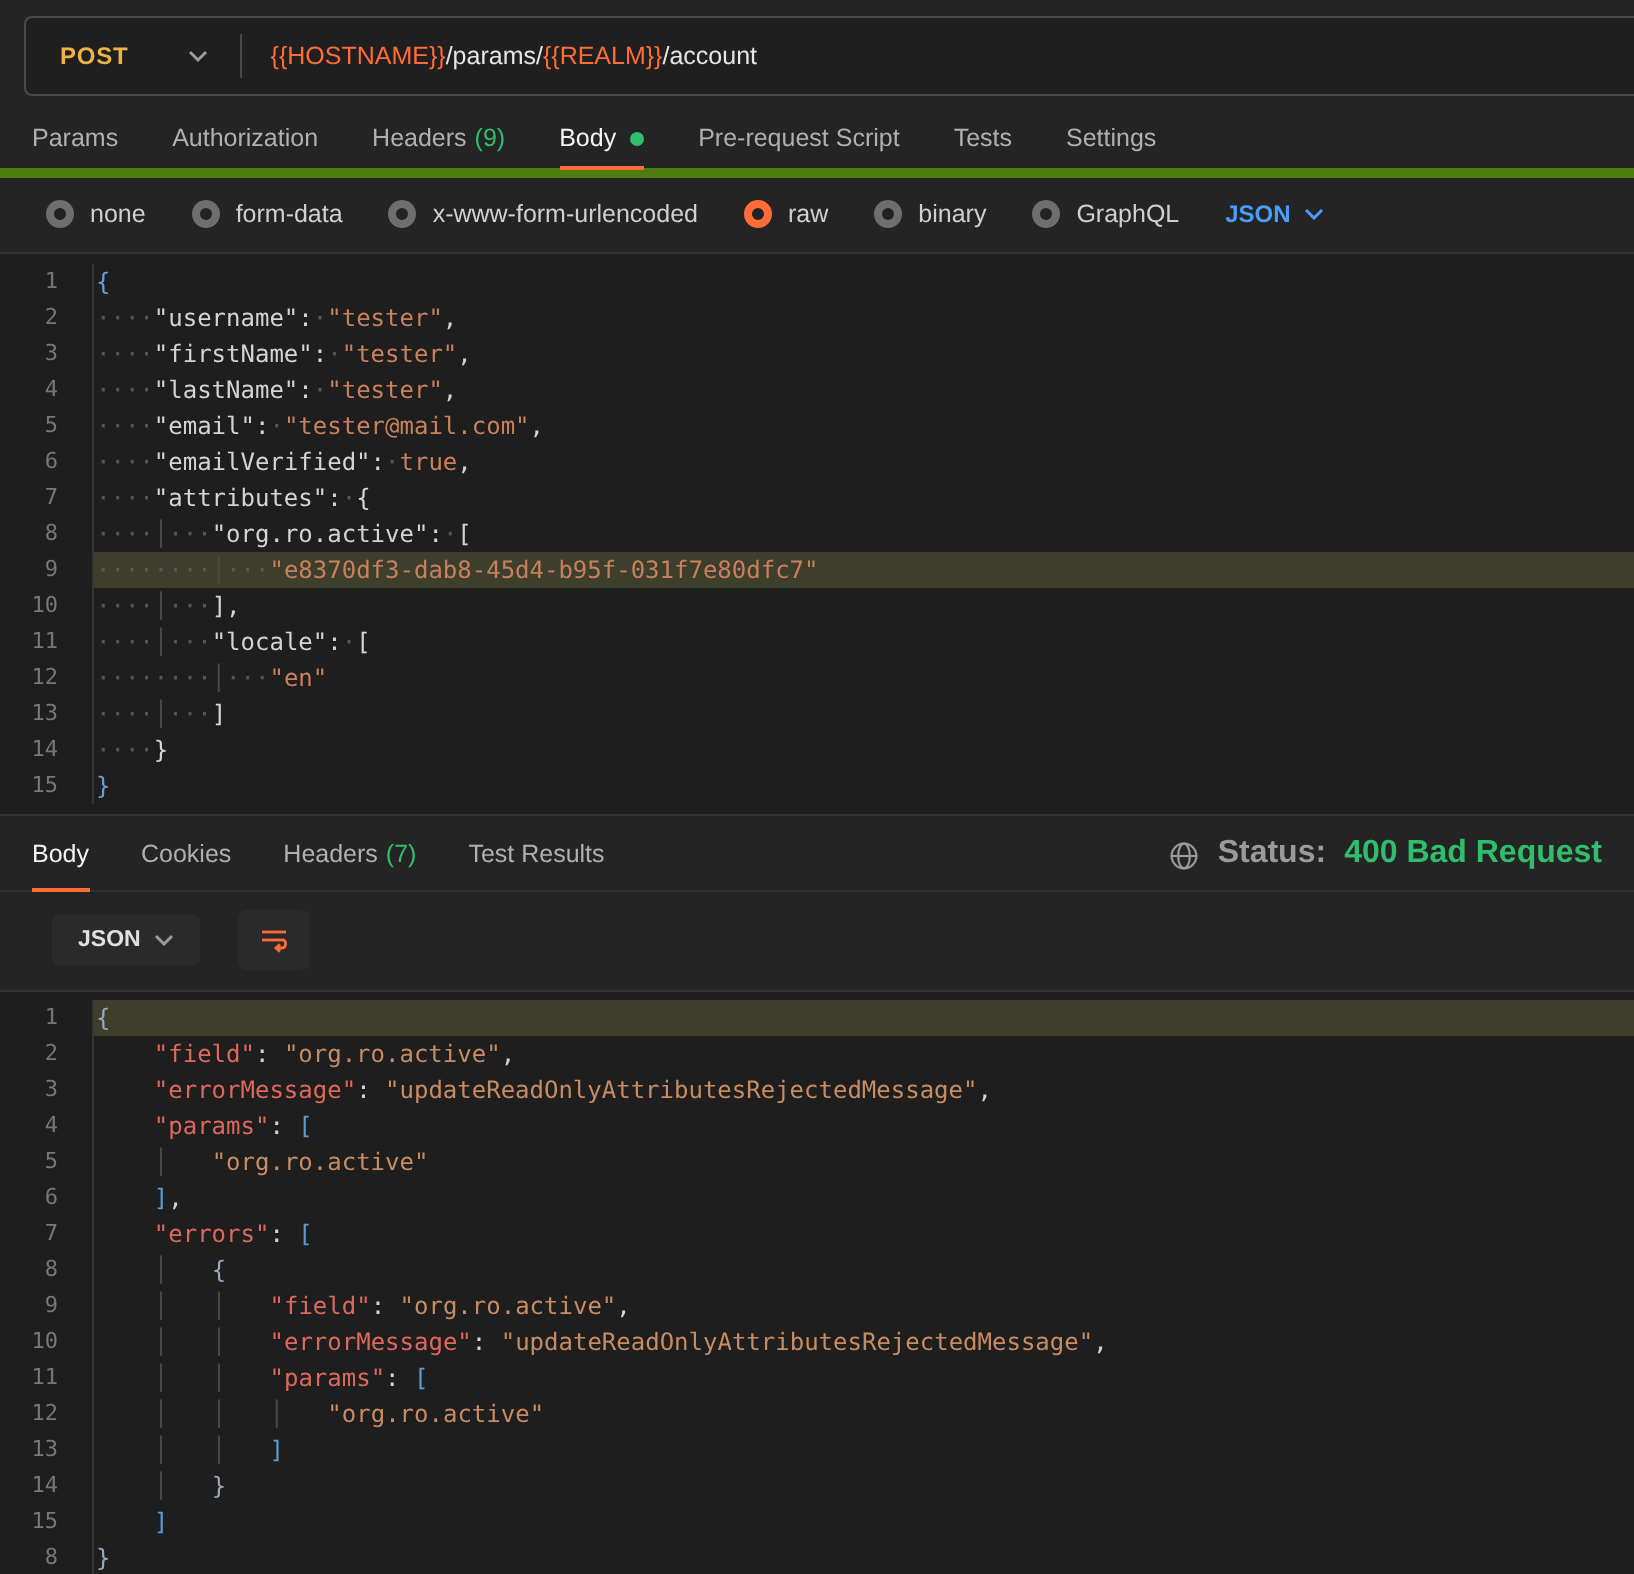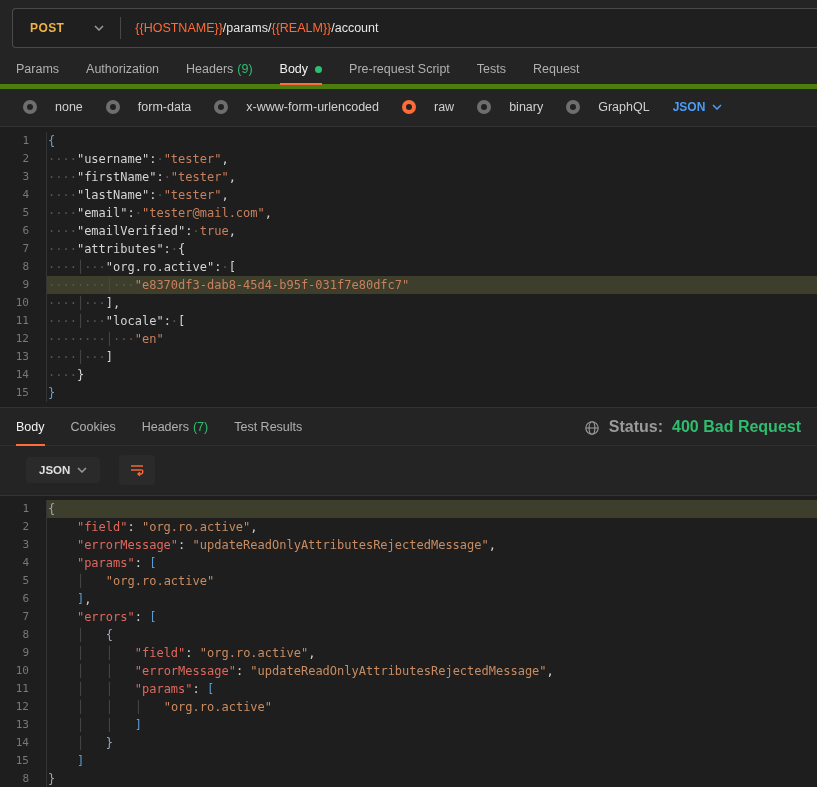--- a/index.html
+++ b/index.html
@@ -30,21 +30,21 @@
           font-size:12.5px;color:var(--muted);}
   .req-tabs{height:35px;}
   .tab{position:relative;height:100%;display:flex;align-items:center;cursor:pointer;white-space:nowrap;}
   .tab.active{color:#f3f3f3;text-align:right;}
   .tab.active::after{content:"";position:absolute;left:0;right:0;bottom:-1px;height:2px;background:var(--orange);}
   .count{color:var(--green);margin-left:4px;}
   .dot{width:7px;height:7px;border-radius:50%;background:var(--green);margin-left:7px;}
 
   
   .options{display:flex;align-items:center;gap:23px;padding:11px 16px 12px 23px;font-size:12.5px;color:#d0d0d0;}
-  .bt{display:flex;align-items:flex-start;gap:18px;cursor:pointer;}
+  .bt{display:flex;align-items:flex-start;gap:8px;cursor:pointer;}
   .radio{width:14px;height:14px;border-radius:50%;border:4px solid #6e6e6e;background:#222;flex:none;}
   .bt.sel .radio{border-color:var(--orange);}
   .lang-select{display:flex;align-items:center;gap:7px;cursor:pointer;text-align:right;}
   .lang-select .lang{color:var(--blue);font-weight:bold;font-size:12px;}
   .lang-select .chev{color:var(--blue);}
 
   
   .editor{background:var(--editor-bg);border-top:1px solid var(--border-soft);
           font-family:"DejaVu Sans Mono",monospace;font-size:12px;line-height:18px;}
   .ed-req{border-bottom:1px solid var(--border-soft);padding:5px 0;}
@@ -119,21 +119,21 @@
         <span>Body</span>
         <span class="dot"></span>
       </div>
       <div class="tab">
         <span>Pre-request Script</span>
       </div>
       <div class="tab">
         <span>Tests</span>
       </div>
       <div class="tab">
-        <span>Request</span>
+        <span>Settings</span>
       </div>
     </div>
 
   <div class="options" id="bodyTypes">
       <div class="bt">
         <span class="radio"></span>
         <span>none</span>
       </div>
       <div class="bt">
         <span class="radio"></span>

